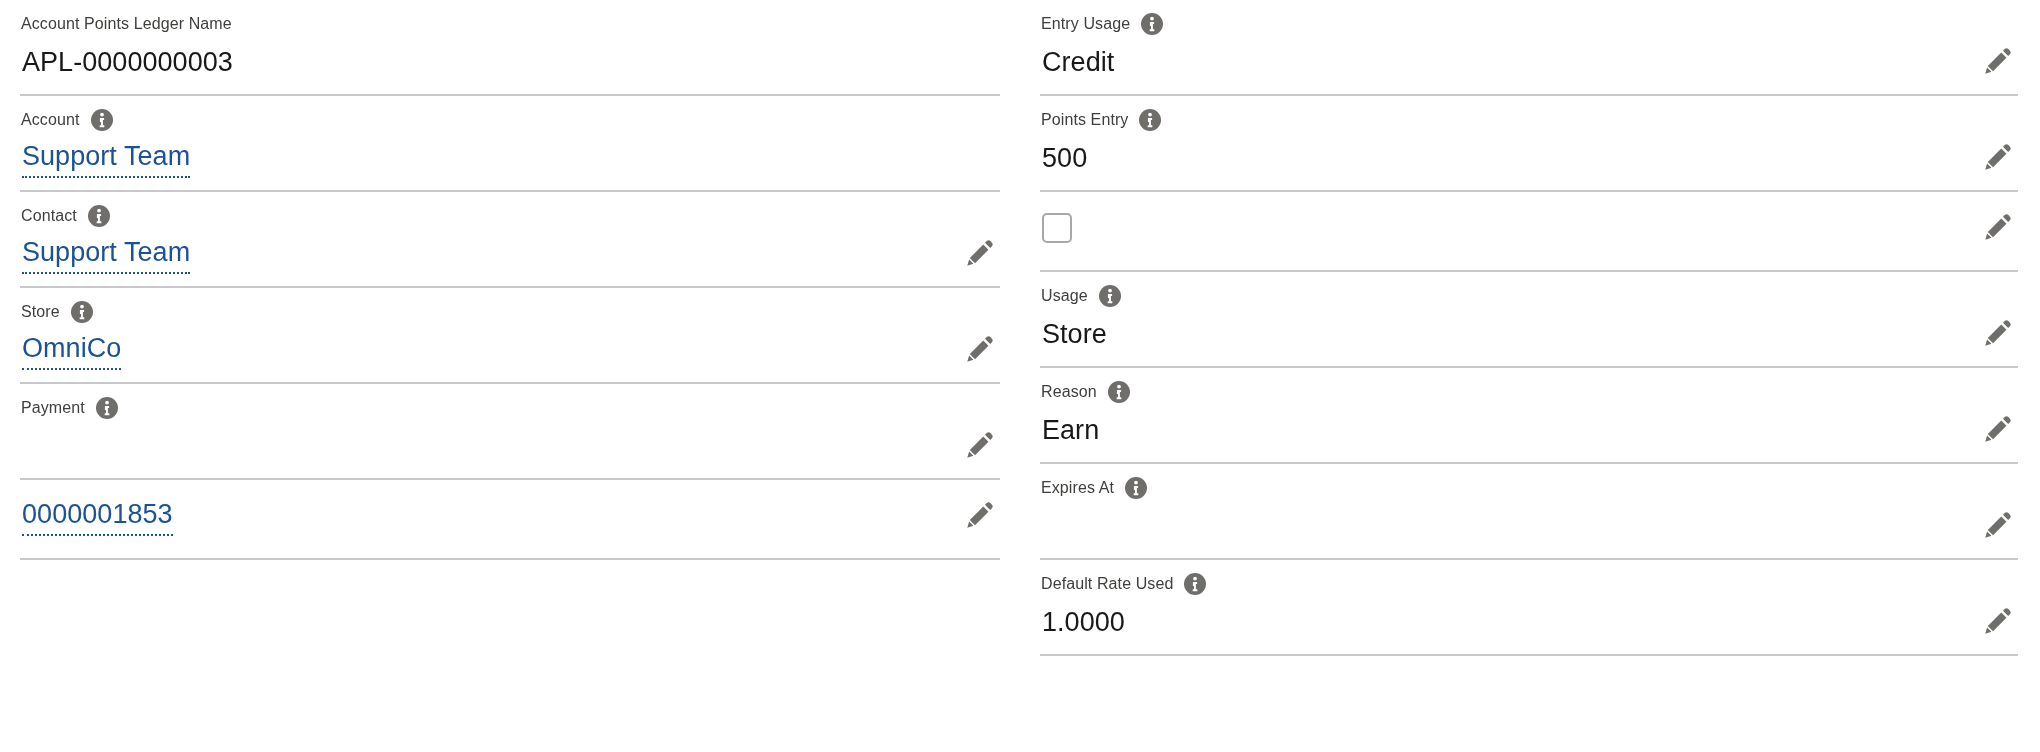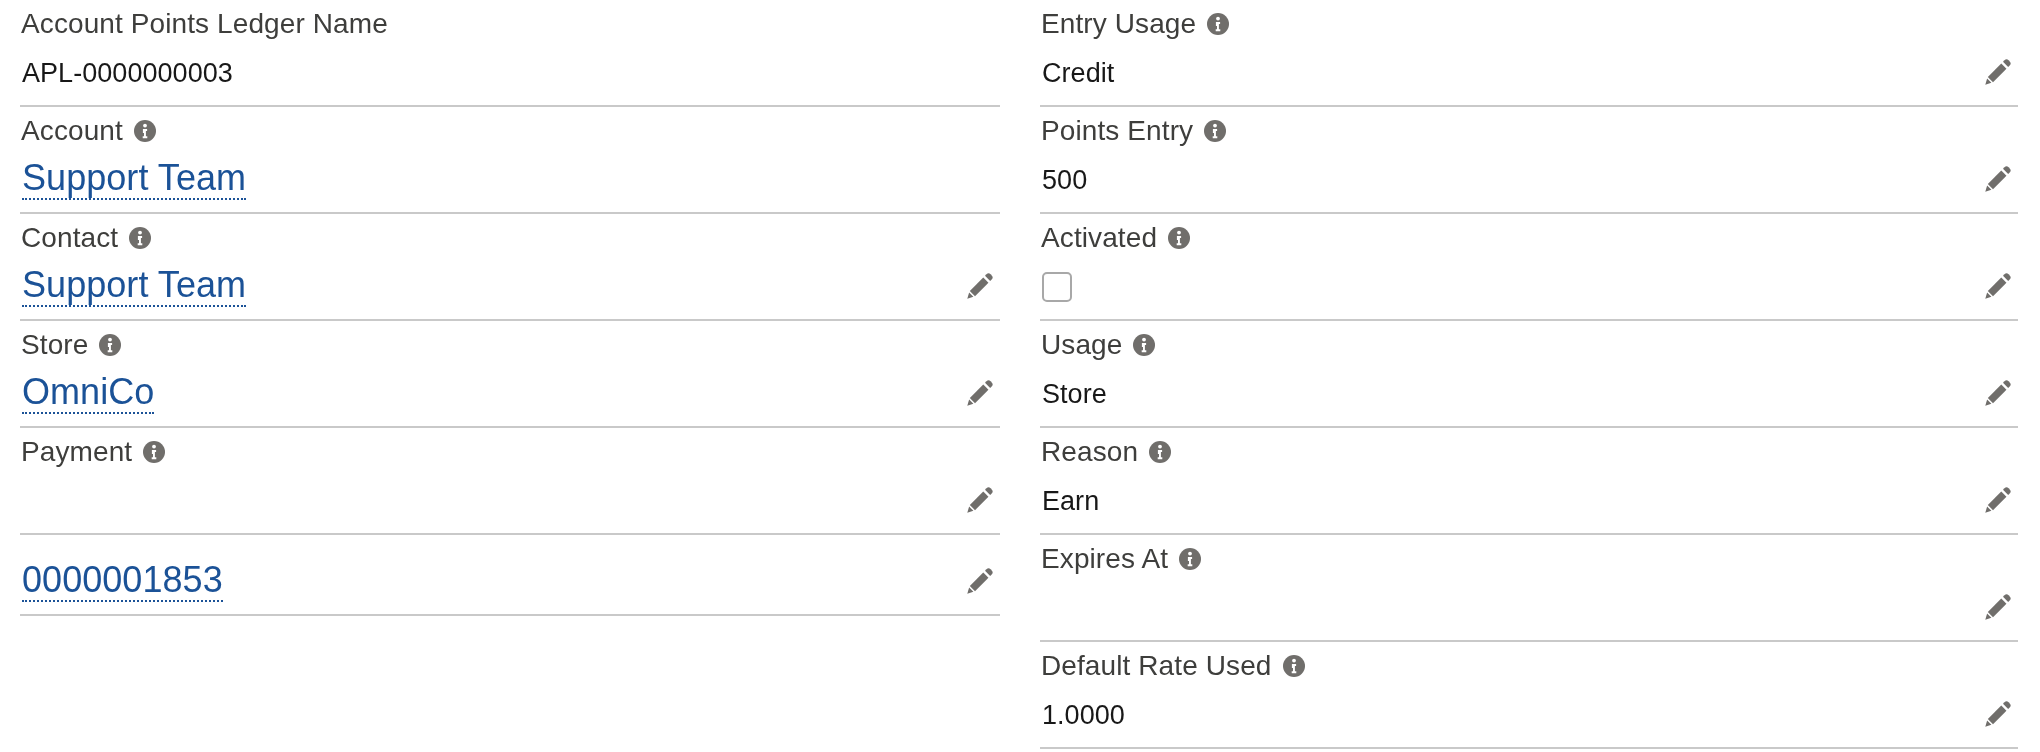--- a/index.html
+++ b/index.html
@@ -49,21 +49,21 @@
   }
 
   .field-label-line {
     display: flex;
     align-items: center;
     height: 26px;
     padding-left: 1px;
   }
 
   .field-label {
-    font-size: 28px;
+    font-size: 16px;
     line-height: 26px;
     color: #3e3e3c;
     font-weight: 400;
     letter-spacing: 0.1px;
     white-space: nowrap;
   }
 
   .info-icon {
     display: inline-flex;
     align-items: center;
@@ -73,39 +73,39 @@
     margin-left: 11px;
     flex: 0 0 auto;
   }
   .info-icon svg { display: block; }
 
   .field-value-line {
     display: flex;
     align-items: center;
     justify-content: space-between;
     min-height: 44px;
-    margin-top: 14px;
+    margin-top: 3px;
     padding-left: 2px;
   }
 
   .field-value {
     font-size: 27px;
     line-height: 34px;
     color: #181818;
     font-weight: 400;
     letter-spacing: 0.05px;
     white-space: nowrap;
   }
 
   .field-value.is-empty {
     min-height: 34px;
   }
 
   a.field-link {
-    font-size: 36px;
+    font-size: 27px;
     line-height: 34px;
     color: #1b5297;
     text-decoration: none;
     border-bottom: 2px dotted #1b5297;
     padding-bottom: 3px;
     letter-spacing: 0.05px;
     white-space: nowrap;
     display: inline-block;
   }
 
@@ -333,30 +333,20 @@
               <g fill="#706e6b">
                 <path d="M3.2 20.8 L4.6 16.2 L7.8 19.4 Z"></path>
                 <path d="M5.1 15.0 L15.2 4.9 L19.1 8.8 L9.0 18.9 Z"></path>
                 <path d="M16.5 3.6 L17.6 2.5 a2.2 2.2 0 0 1 3.1 0 l0.8 0.8 a2.2 2.2 0 0 1 0 3.1 L20.4 7.5 Z"></path>
               </g>
             </svg>
           </button>
         </div>
       </div>
       <div class="field-row">
-        <div class="field-label-line">
-          <span class="field-label">Activated</span>
-          <span class="info-icon" title="Info">
-            <svg width="22" height="22" viewBox="0 0 22 22" aria-hidden="true">
-              <circle cx="11" cy="11" r="11" fill="#706e6b"></circle>
-              <circle cx="11" cy="5.6" r="1.9" fill="#ffffff"></circle>
-              <path d="M8.9 9.1 h4.2 v1.9 h-1.2 v5.3 h1.4 v1.9 h-4.6 v-1.9 h1.3 v-3.4 h-1.1 z" fill="#ffffff"></path>
-            </svg>
-          </span>
-        </div>
         <div class="field-value-line">
           <div class="value-slot">
             <span class="checkbox-box" role="checkbox" aria-checked="false"></span>
           </div>
           <button class="edit-btn" aria-label="Edit">
             <svg width="32" height="32" viewBox="0 0 24 24" aria-hidden="true">
               <g fill="#706e6b">
                 <path d="M3.2 20.8 L4.6 16.2 L7.8 19.4 Z"></path>
                 <path d="M5.1 15.0 L15.2 4.9 L19.1 8.8 L9.0 18.9 Z"></path>
                 <path d="M16.5 3.6 L17.6 2.5 a2.2 2.2 0 0 1 3.1 0 l0.8 0.8 a2.2 2.2 0 0 1 0 3.1 L20.4 7.5 Z"></path>

